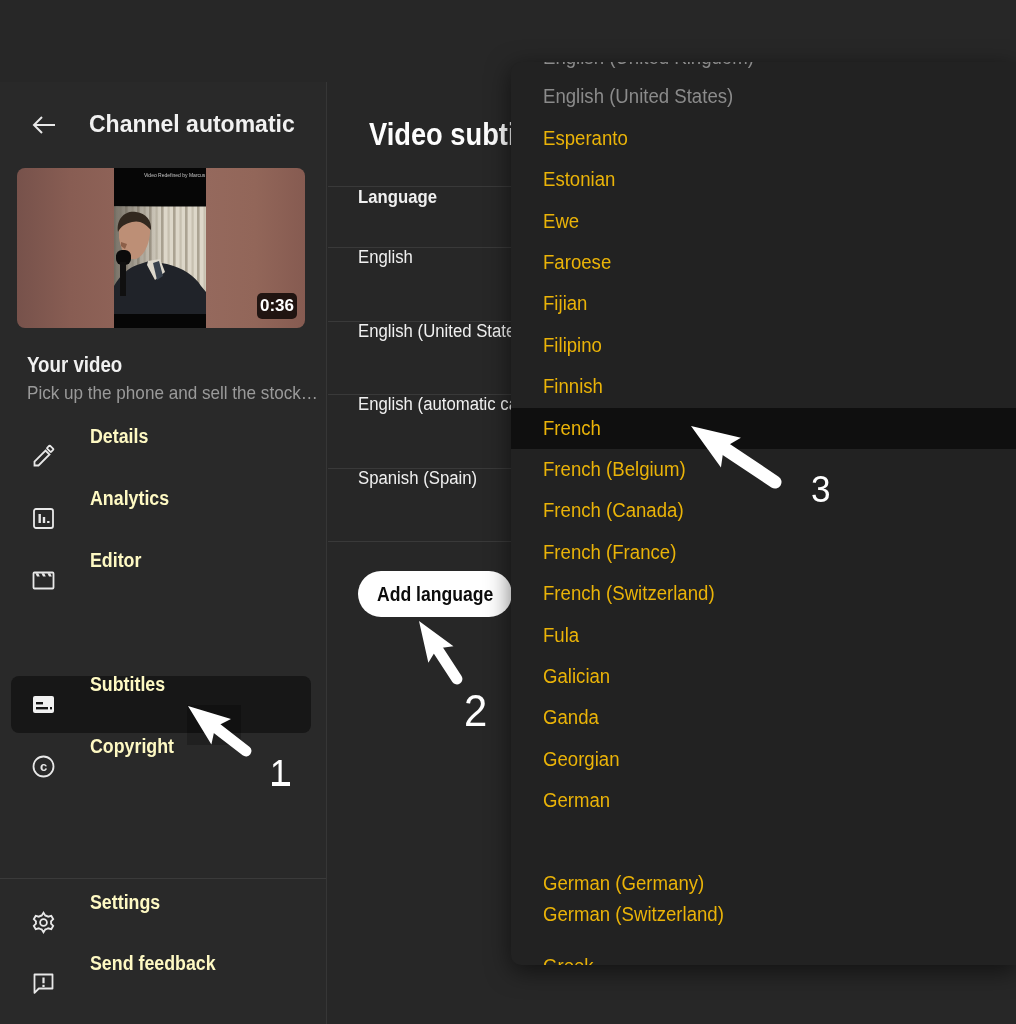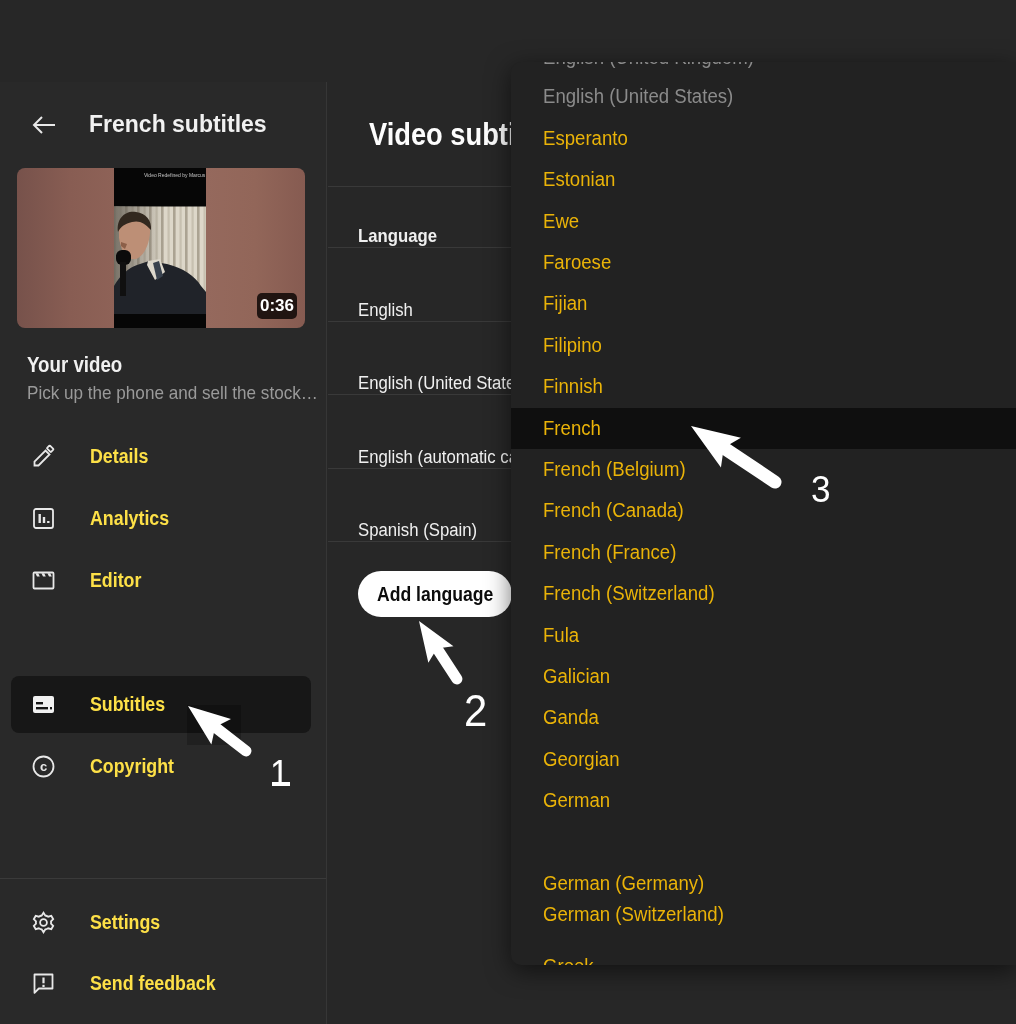--- a/index.html
+++ b/index.html
@@ -22,31 +22,31 @@
   #searchtxt { left:628px; top:20px; height:42px; color:#a9a9a9; font-size:20.5px; }
 
   
   #sidebar { left:0; top:82px; width:327px; height:942px; background:#292929; z-index:1; }
   #vdivider { left:326px; top:82px; width:1px; height:942px; background:#363636; z-index:2; }
   .side-title { left:89px; top:0px; height:84px; color:#f1f1f1; font-size:23px; font-weight:700; }
   #thumb { left:17px; top:86px; width:288px; height:160px; border-radius:8px; overflow:hidden; }
   #yourvideo { left:27px; top:270px; height:25px; color:#f1f1f1; font-size:22px; font-weight:700; white-space:nowrap; }
   #videodesc { left:27px; top:301px; height:20px; color:#9a9a9a; font-size:19px; white-space:nowrap; }
   .mrow { left:0; width:327px; height:62px; z-index:2; }
-  .mtext { position:absolute; left:90px; top:0; height:62px; display:flex; align-items:center;
-    color:#fde047; font-size:20px; font-weight:700; }
+  .mtext { position:absolute; left:90px; top:0; height:62px; display:flex; 
+    color:#fef9c3; font-size:20px; font-weight:700; }
   .micon { position:absolute; left:31px; top:19px; width:25px; height:25px; }
   #activebg { left:11px; top:676px; width:300px; height:57px; border-radius:8px; background:#171717; z-index:1; }
   #botdivider { left:0; top:878px; width:327px; height:1px; background:#3a3a3a; }
 
   
   #main { left:327px; top:82px; width:689px; height:942px; background:#272727; }
   #vstitle { position:absolute; left:42px; top:35px; color:#fdfdfd; font-size:31px; font-weight:700; }
   .tline { position:absolute; left:1px; width:688px; height:1px; background:rgba(255,255,255,.085); }
-  .trow { position:absolute; left:31px; color:#f0f0f0; font-size:18px; display:flex; align-items:flex-end; }
+  .trow { position:absolute; left:31px; color:#f0f0f0; font-size:18px; display:flex; align-items:flex-start; }
   #addlang { position:absolute; left:31px; top:489px; width:154px; height:46px; border-radius:23px;
     background:#fff; display:flex; align-items:center; justify-content:center;
     color:#0c0c0c; font-size:20px; font-weight:700; }
 
   
   #dropdown { left:511px; top:62px; width:505px; height:903px; background:#222222;
     border-radius:10px 0 0 10px; overflow:hidden; z-index:4;
     box-shadow:0 6px 24px rgba(0,0,0,.55); }
   .drow { position:absolute; left:31.5px; height:41.4px; display:flex; align-items:center;
     color:#eab308; font-size:20px; white-space:nowrap; }
@@ -92,21 +92,21 @@
     <div class="tline" style="top:459.4px"></div>
     <div id="addlang">
         <span class="sq sq88" style="transform-origin:center center">Add language</span>
       </div>
   </div>
 
   <div class="abs" id="sidebar">
     <svg class="abs" style="left:31px;top:31px" width="26" height="24" viewBox="0 0 26 24">
       <path d="M24 12 H3 M11 4 L3 12 L11 20" stroke="#e8e8e8" stroke-width="2" fill="none"></path>
     </svg>
-    <div class="abs ctr side-title">French subtitles</div>
+    <div class="abs ctr side-title">Channel automatic</div>
     <div class="abs" id="thumb"><svg width="288" height="160" viewBox="0 0 288 160">
   <defs>
     <linearGradient id="lg1" x1="0" y1="0" x2="1" y2="0">
       <stop offset="0" stop-color="#77524b"></stop>
               <stop offset="0.55" stop-color="#885d53"></stop>
               <stop offset="1" stop-color="#8e6257"></stop>
     </linearGradient>
     <linearGradient id="lg2" x1="0" y1="0" x2="1" y2="0">
       <stop offset="0" stop-color="#95695d"></stop>
               <stop offset="0.5" stop-color="#926659"></stop>

